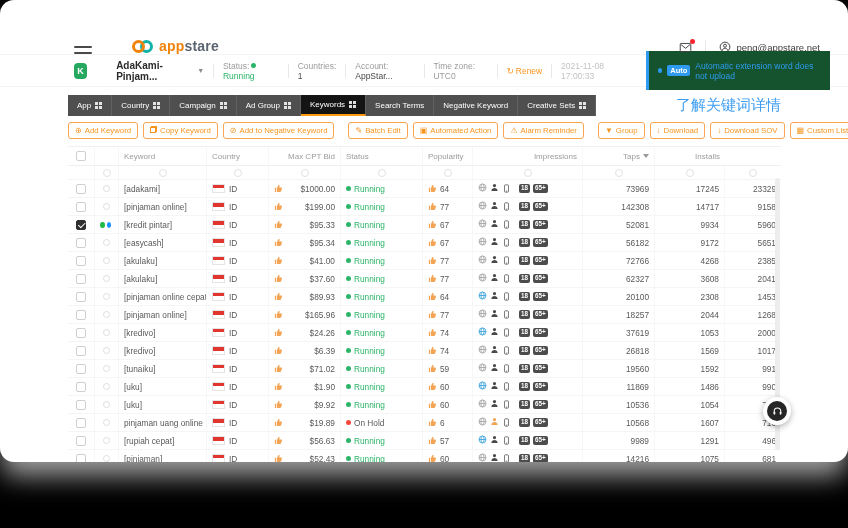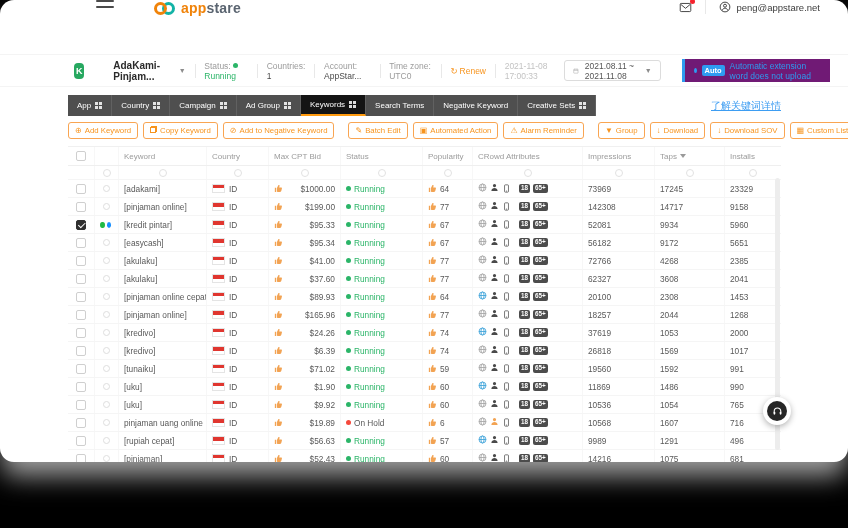--- a/index.html
+++ b/index.html
@@ -2,21 +2,21 @@
 <html><head>
 <meta charset="utf-8">
 <style>
   html,body{margin:0;padding:0;}
   body{width:848px;height:528px;background:#000;position:relative;overflow:hidden;
        font-family:"Liberation Sans", sans-serif;-webkit-font-smoothing:antialiased;}
   .card{position:absolute;left:0;top:0;width:848px;height:462px;background:#fff;
         border-radius:14px;box-shadow:0 16px 26px -2px rgba(200,200,200,.8);overflow:hidden;}
 
   
-  .topbar{height:54px;display:flex;align-items:flex-start;padding:0 28px 0 96px;border-bottom:1px solid #f4f4f4;}
+  .topbar{height:54px;display:flex;align-items:flex-end;padding:0 28px 0 74px;border-bottom:1px solid #f4f4f4;}
   .burger{display:flex;flex-direction:column;gap:4px;cursor:pointer;}
   .burger span{display:block;height:2px;background:#4a4a4a;border-radius:1px;}
   .burger .b1{width:18px}.burger .b2{width:18px}
   .logo{display:flex;align-items:center;margin-left:40px;gap:6px;}
   .rings{display:flex;align-items:center;}
   .ring{width:13px;height:13px;border-radius:50%;box-sizing:border-box;}
   .ring.o{border:3.5px solid #f0830a;z-index:2;}
   .ring.t{border:3.5px solid #12b3a6;margin-left:-5px;}
   .brand{font-size:14px;font-weight:700;letter-spacing:.2px;}
   .brand .p1{color:#f0830a}.brand .p2{color:#5a6470}
@@ -32,54 +32,54 @@
           display:flex;align-items:center;justify-content:center;}
   .app-name{font-size:10px;font-weight:700;color:#2b2b2b;margin-left:20px;}
   .caret{font-size:7px;color:#8c8c8c;}
   .lbl{color:#9b9b9b;} .val{color:#4a4a4a;}
   .run-dot{display:inline-block;width:5px;height:5px;border-radius:50%;background:#2bb568;margin:0 3px 1px 2px;}
   .run-txt{color:#2bb568;}
   .renew{color:#f7941e;display:flex;align-items:center;gap:2px;cursor:pointer;}
   .dt{color:#c3c3c3;}
   .range-box{margin-left:auto;display:flex;align-items:center;gap:6px;border:1px solid #dcdcdc;border-radius:3px;
              height:19px;padding:0 8px;color:#555;cursor:pointer;}
-  .notice{display:flex;align-items:center;gap:5px;background:#701a75;border-left:3px solid #2e9bf0;height:23px;
+  .notice{display:flex;align-items:center;gap:5px;background:#14532d;border-left:3px solid #2e9bf0;height:39px;
           padding:0 9px;color:#2e9bf0;margin-left:12px;}
   .notice .bdot{width:5px;height:5px;border-radius:50%;background:#2e9bf0;}
   .auto-badge{background:#2e9bf0;color:#fff;border-radius:2px;font-size:7.5px;padding:1px 3px;font-weight:700;}
 
   
   .main{padding:6px 67px 0 68px;}
   .tabs-row{display:flex;align-items:center;height:21px;margin-top:2px;}
   .tabs{display:flex;height:21px;}
   .tab{background:#4f4f4f;color:#fff;font-size:8px;display:flex;align-items:center;padding:0 9px;gap:4px;
        border-right:1px solid #616161;box-sizing:border-box;cursor:pointer;white-space:nowrap;}
   .tab.active{background:#141414;border-bottom:2px solid #ff9a0e;}
   .tab .grid-ic{display:inline-grid;grid-template-columns:3px 3px;grid-gap:1px;opacity:.85;}
   .tab .grid-ic i{width:3px;height:3px;background:#fff;display:block;}
-  .help-link{margin-left:auto;font-size:10px;color:#3d9df2;cursor:pointer;text-decoration:underline;}
+  .help-link{margin-left:auto;font-size:15px;color:#3d9df2;cursor:pointer;}
 
   .toolbar{display:flex;align-items:center;gap:5px;margin-top:6px;height:17px;}
   .btn{display:inline-flex;align-items:center;gap:3px;height:15px;padding:0 6px;border:1px solid #f9a552;border-radius:3px;
        color:#f7941e;font-size:7.8px;background:#fff;cursor:pointer;white-space:nowrap;}
   .btn .ic{font-size:8px;line-height:8px;}
   .ic-copy{position:relative;width:7px;height:7px;display:inline-block;}
   .ic-copy:before{content:"";position:absolute;right:0;top:0;width:4px;height:4px;border:1px solid #f7941e;}
   .ic-copy:after{content:"";position:absolute;left:0;bottom:0;width:4px;height:4px;border:1px solid #f7941e;background:#fff;}
   .tdiv{width:1px;height:13px;background:#ececec;margin:0 2px;}
 
   
   .table{margin-top:7px;font-size:8.3px;color:#595959;position:relative;}
   .rowgrid{display:grid;grid-template-columns:27px 24px 88px 62px 72px 82px 50px 110px 72px 70px 56px;align-items:stretch;}
   .thead{height:18px;border-top:1px solid #f0f0f0;border-bottom:1px solid #efefef;color:#9b9b9b;font-size:8px;}
   .subrow{height:13px;border-bottom:1px solid #f5f5f5;}
   .tr{height:17px;border-bottom:1px solid #f5f5f5;}
   .td{display:flex;align-items:center;padding:0 5px;border-right:1px solid #f7f7f7;overflow:hidden;white-space:nowrap;box-sizing:border-box;}
   .td:last-child{border-right:none;}
-  .ra{}
+  .ra{justify-content:flex-end;}
   .ct{justify-content:center;}
   .sp{justify-content:space-between;}
   .ring{ }
   .subring{width:8px;height:8px;border:1px solid #e2e2e2;border-radius:50%;margin:0 auto;box-sizing:border-box;}
   .cb{width:10px;height:10px;border:1px solid #cfcfcf;border-radius:2px;background:#fff;position:relative;cursor:pointer;box-sizing:border-box;}
   .cb.checked{background:#2f2f2f;border-color:#2f2f2f;}
   .cb.checked:after{content:"";position:absolute;left:2.5px;top:0.5px;width:3px;height:5.5px;
                     border:solid #fff;border-width:0 1.4px 1.4px 0;transform:rotate(45deg);}
   .mark-ring{width:7px;height:7px;border:1px solid #dedede;border-radius:50%;box-sizing:border-box;}
   .mdot{width:6px;height:6px;border-radius:50%;margin-right:2px;}
@@ -155,30 +155,20 @@
     <span><span class="lbl">Account:</span> <span class="val">AppStar...</span></span>
     <span class="vdiv"></span>
     <span><span class="lbl">Time zone:</span> <span class="lbl">UTC0</span></span>
     <span class="vdiv"></span>
     <span class="renew">
         <span>↻</span>
         <span>Renew</span>
       </span>
     <span class="vdiv"></span>
     <span class="dt">2021-11-08 17:00:33</span>
-    <span class="range-box">
-      <svg viewBox="0 0 16 16" width="10" height="10">
-          <g fill="none" stroke="#999" stroke-width="1.2">
-            <rect x="2" y="3" width="12" height="11" rx="1"></rect>
-            <path d="M2 6.5h12M5 1.5v3M11 1.5v3"></path>
-          </g>
-        </svg>
-      <span>2021.08.11 ~ 2021.11.08</span>
-      <span class="caret">▼</span>
-    </span>
     <span class="notice">
       <span class="bdot"></span>
       <span class="auto-badge">Auto</span>
       <span>Automatic extension word does not upload</span>
     </span>
   </div>
 
   <div class="main">
     <div class="tabs-row">
       <div class="tabs">
@@ -306,23 +296,20 @@
           </div>
           <div class="td ra">
             <span>Max CPT Bid</span>
           </div>
           <div class="td ">
             <span>Status</span>
           </div>
           <div class="td ">
             <span>Popularity</span>
           </div>
-          <div class="td ">
-            <span>CRowd Attributes</span>
-          </div>
           <div class="td ra">
             <span>Impressions</span>
           </div>
           <div class="td ra">
             <span>Taps</span>
             <span class="sort-caret"></span>
           </div>
           <div class="td ra">
             <span>Installs</span>
           </div>

